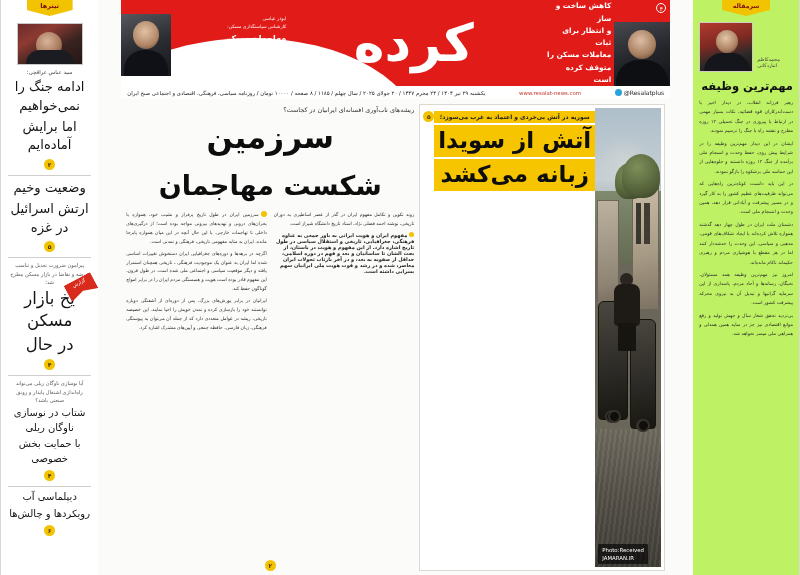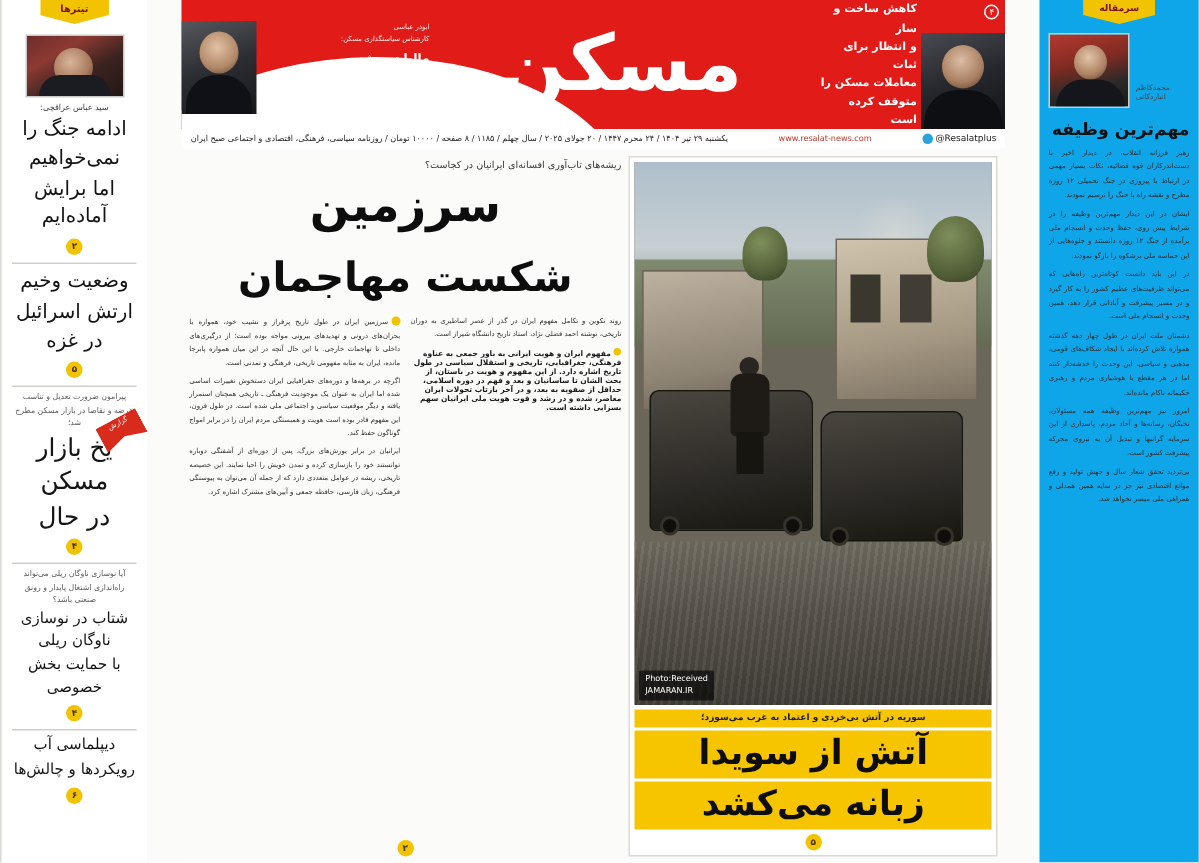--- a/index.html
+++ b/index.html
@@ -204,21 +204,21 @@
     background:#f2c300; border-radius:50%; margin-left:2px;
   }
   .story-pagemark {
     width: 11px; height: 11px; border-radius: 50%; background: #f2c300;
     color:#4a3000; font-size: 6px; display:flex; align-items:center;
     justify-content:center; margin: 2px auto 0 auto; font-weight:bold;
   }
 
   
   .photoblock {
-    width: 246px; display: flex; flex-direction: column;
+    width: 246px; display: flex; 
     border: 1px solid #ddd9d2; background:#fff; padding: 3px; min-height: 0;
   }
   .photo {
     flex: 1; position: relative; overflow: hidden; min-height: 0;
     background:
       linear-gradient(180deg,#9fb4c4 0%,#b9c6ce 16%,#8d9487 30%,#6d6a5c 46%,#5a564a 62%,#6b6counter 62%,#57544a 100%);
     background-color:#6a665a;
   }
   .sky { position:absolute; left:0; top:0; width:100%; height:26%;
     background: linear-gradient(180deg,#aebfcb 0%,#c6cfd3 60%,#9aa59c 100%); }
@@ -283,21 +283,21 @@
     letter-spacing:-0.5px;
   }
   .photo-pagemark {
     width:11px; height:11px; border-radius:50%; background:#f2c300;
     color:#4a3000; font-size:6px; display:flex; align-items:center;
     justify-content:center; margin:3px auto 0 auto; font-weight:bold;
   }
 
   
   .editorial {
-    width: 128px; height:575px; background:#0ea5e9;
+    width: 128px; height:575px; background:#bef264;
     border-right: 1px solid #d8d8d4;
     padding: 4px 6px 2px 6px; position: relative;
     display:flex; flex-direction:column;
   }
   .ed-badge {
     position:absolute; top:0; left:50%; transform:translateX(-50%);
     width:48px; height:16px; background:#f2c300;
     clip-path: polygon(0 0, 100% 0, 100% 62%, 50% 100%, 0 62%);
     display:flex; align-items:flex-start; justify-content:center;
     font-size:6.2px; color:#7a1010; font-weight:bold; padding-top:1.5px;
@@ -384,28 +384,28 @@
   <main class="main">
 
     <header class="masthead">
       <div class="mast-pagenum">۴</div>
 
       <div class="mast-right-block">
         <div class="mast-portrait"></div>
         <div class="mast-quote">
           <div class="q-small">ابوذر عباسی</div>
           <div class="q-small">کارشناس سیاستگذاری مسکن:</div>
-          <div class="q-big">مالیات ریشه</div>
+          <div class="q-big">مهاجمان مسکن</div>
           <div class="q-big">باید با توجه به رکود و رونق</div>
           <div class="q-big">تنظیم شود</div>
         </div>
       </div>
 
       <div class="mast-logo">
-        <span class="word">مسکن</span>
+        <span class="word">کرده</span>
       </div>
 
       <div class="mast-left-block">
         <div class="mast-quote2">
           <div class="q-small">ابوتراب فاضل، رئیس کمیته مالی مجلس شورای اسلامی:</div>
           <div class="q-big">کاهش ساخت و ساز</div>
           <div class="q-big">و انتظار برای ثبات</div>
           <div class="q-big">معاملات مسکن را متوقف کرده است</div>
         </div>
         <div class="mast-portrait2"></div>

